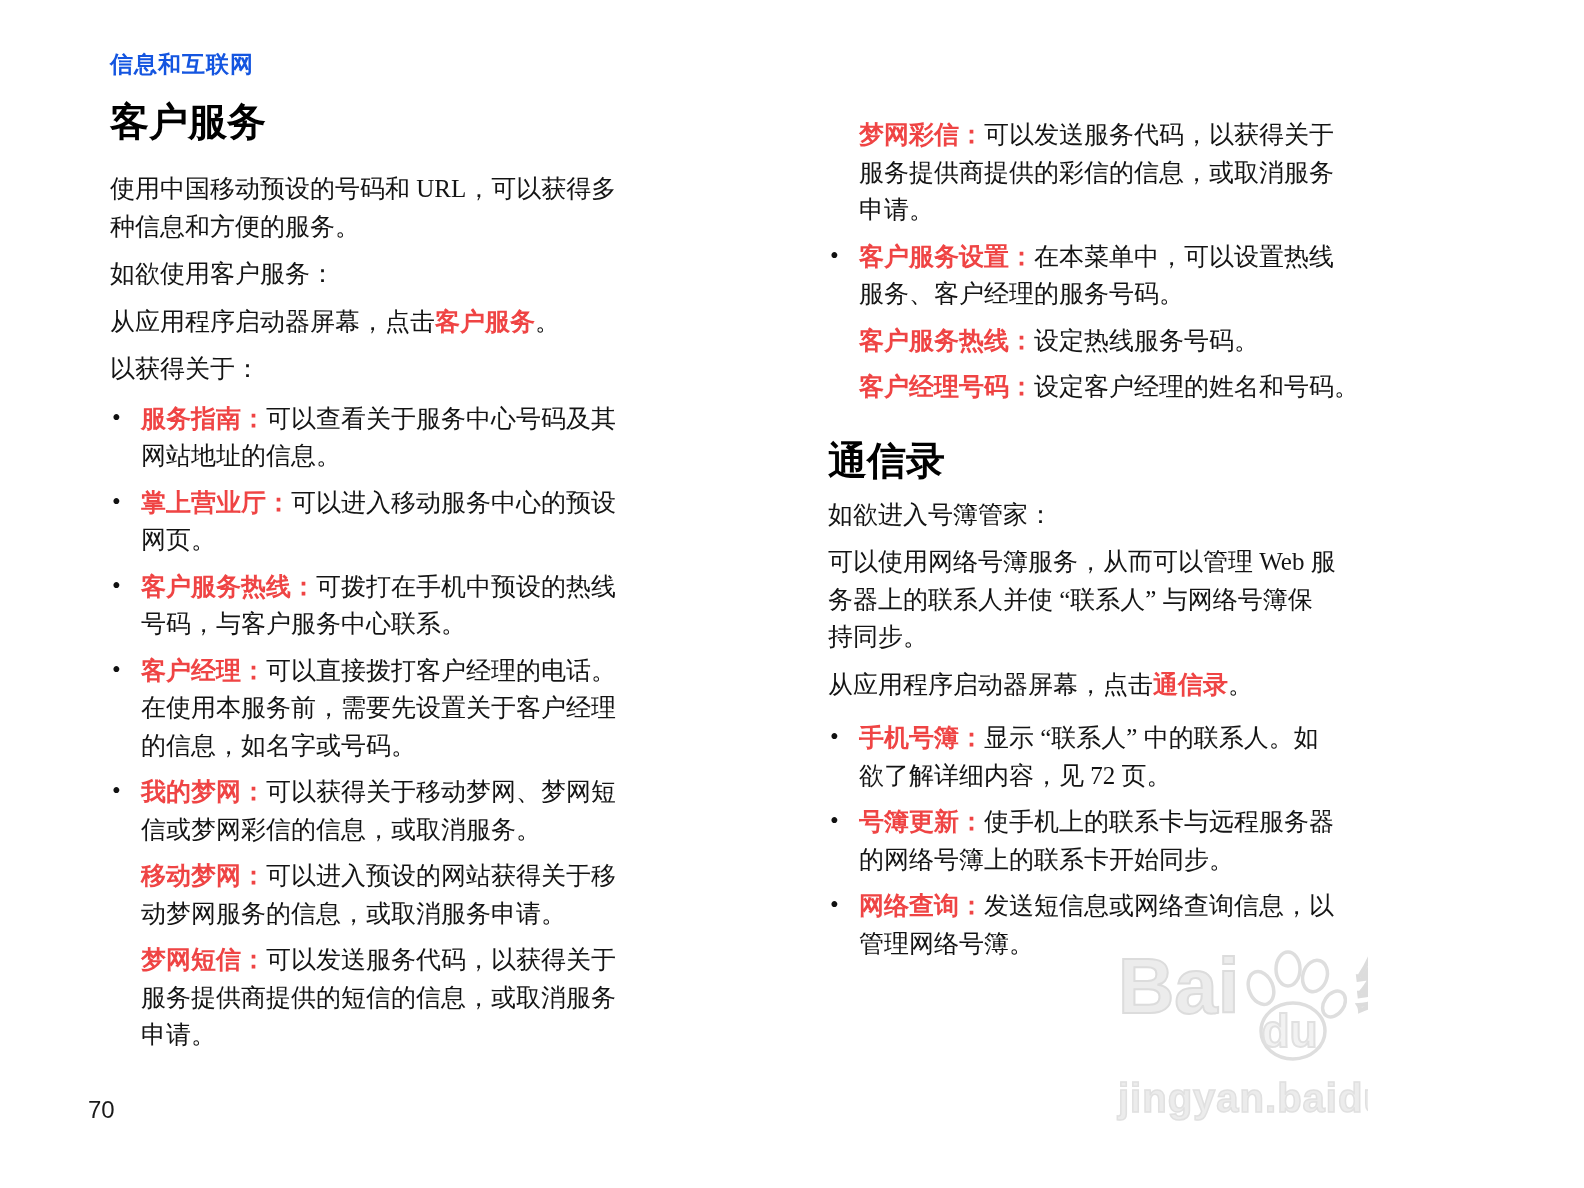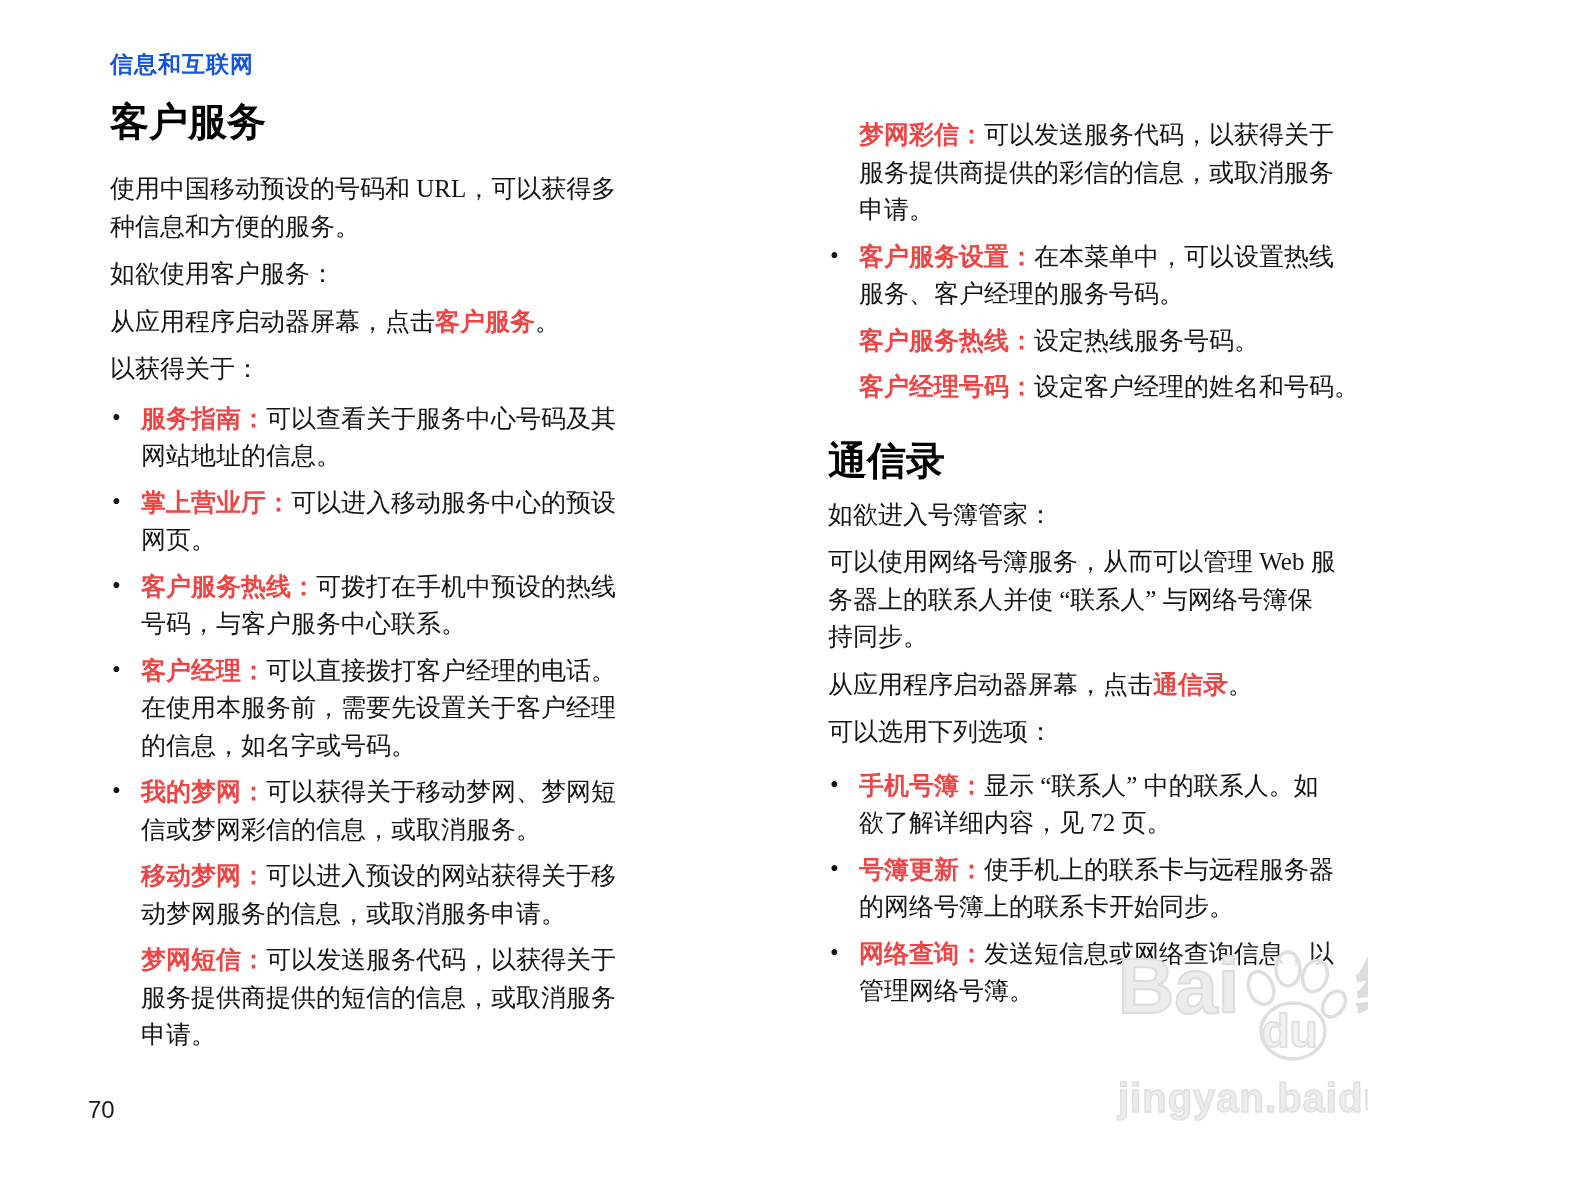--- a/index.html
+++ b/index.html
@@ -127,21 +127,20 @@
     <h2 class="sec-title">通信录</h2>
 
     <p class="body"><span class="txt">如欲进入号簿管家：</span></p>
 
     <p class="body"><span class="txt">可以使用网络号簿服务，从而可以管理 Web 服
 务器上的联系人并使 “联系人” 与网络号簿保
 持同步。</span></p>
 
     <p class="body"><span class="txt">从应用程序启动器屏幕，点击</span><b class="lbl">通信录</b><span class="txt">。</span></p>
 
-    <p class="body"><span class="txt">可以选用下列选项：</span></p>
 
     <ul class="list list-bottom">
       <li class="item">
         <span class="dot">•</span><b class="lbl">手机号簿：</b><span class="txt">显示 “联系人” 中的联系人。如
 欲了解详细内容，见 72 页。</span>
       </li>
       <li class="item">
         <span class="dot">•</span><b class="lbl">号簿更新：</b><span class="txt">使手机上的联系卡与远程服务器
 的网络号簿上的联系卡开始同步。</span>
       </li>

